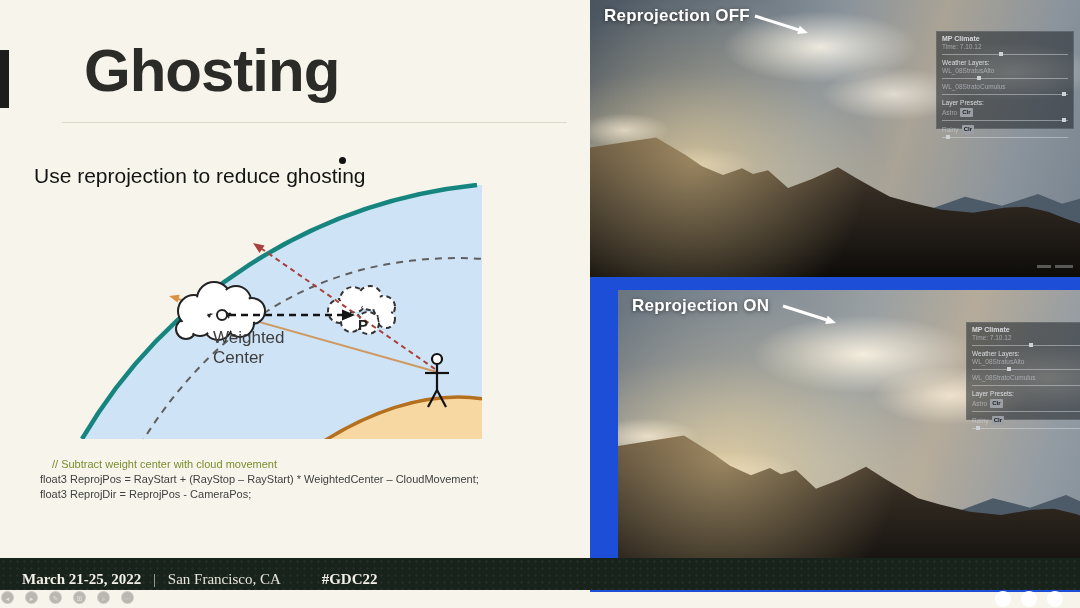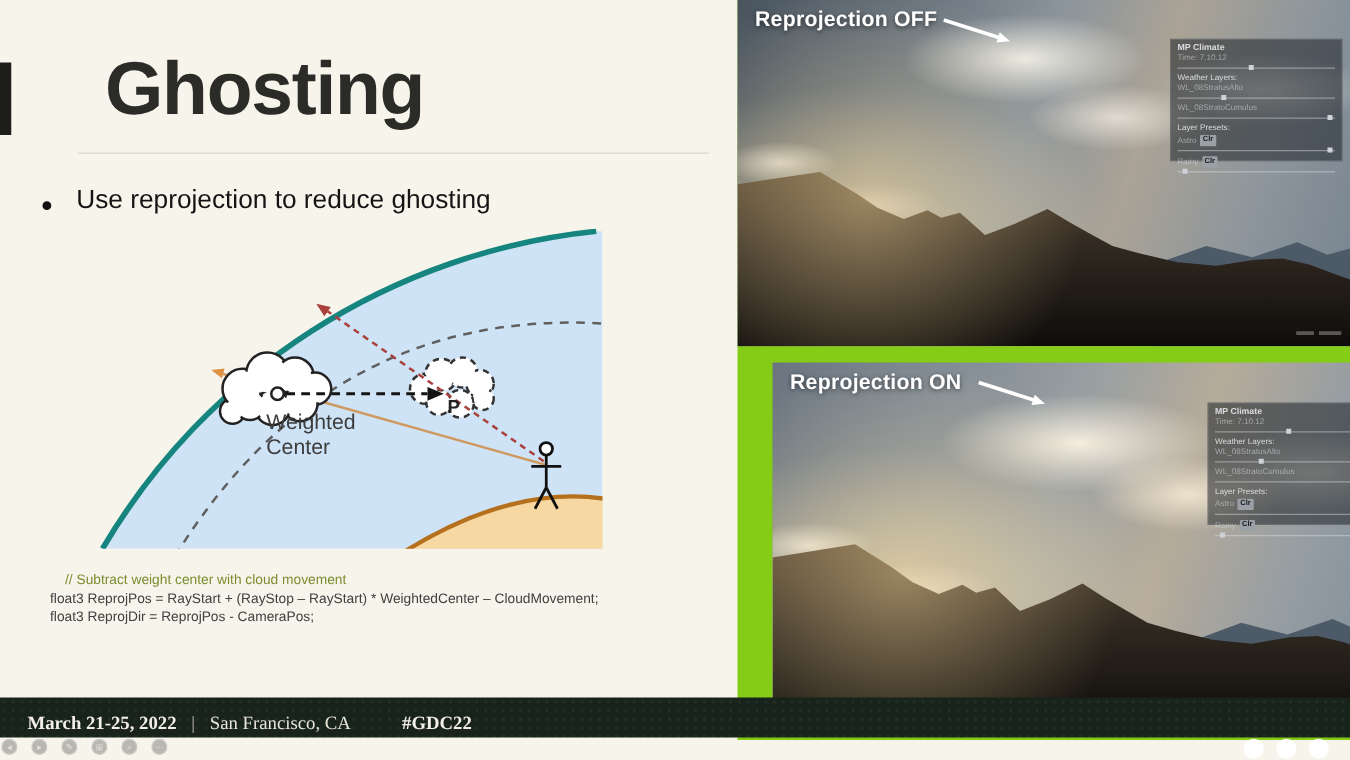--- a/index.html
+++ b/index.html
@@ -5,31 +5,31 @@
   html,body{margin:0;padding:0;}
   body{
     width:1080px;height:608px;position:relative;overflow:hidden;
     background:#f7f5eb;font-family:"Liberation Sans",sans-serif;
   }
   
   .slide{position:absolute;left:0;top:0;width:590px;height:608px;background:#f7f5eb;padding-left:35px;}
   .accent-bar{position:absolute;left:0;top:50px;width:9px;height:58px;background:#1d1d1b;}
   .title{position:absolute;left:84px;top:36px;font-size:60px;font-weight:bold;color:#2b2b28;letter-spacing:-1px;}
   .title-rule{position:absolute;left:62px;top:122px;width:505px;height:1px;background:#dcd8ca;}
-  .bullet-row{position:absolute;left:34px;top:148px;display:flex;align-items:center;}
+  .bullet-row{position:absolute;left:34px;top:148px;display:flex;align-items:flex-end;flex-direction:column;}
   .bullet-dot{width:7px;height:7px;border-radius:50%;background:#111;margin:9px 20px 0 0;}
   .bullet-text{font-size:21px;color:#141414;}
   .diagram{position:absolute;left:68px;top:183px;}
   .dlabel{font-size:17px;fill:#3d3d3d;font-family:"Liberation Sans",sans-serif;}
   .plabel{font-size:15px;font-weight:bold;fill:#222;font-family:"Liberation Sans",sans-serif;}
   .code{position:absolute;left:40px;top:457px;font-size:11px;line-height:15px;color:#404040;}
   .code .comment{color:#7b8c2e;margin-left:12px;}
   .code .spacer{height:12px;}
   
-  .shots{position:absolute;left:590px;top:0;width:490px;height:592px;background:#84cc16;}
+  .shots{position:absolute;left:590px;top:0;width:490px;height:592px;background:#1d4ed8;}
   .shot{position:absolute;left:0;width:490px;overflow:hidden;}
   .shot-off{top:0;height:277px;
     background:
       radial-gradient(ellipse 150px 55px at 47% 17%, rgba(242,238,228,.95), transparent 65%),
       radial-gradient(ellipse 110px 40px at 62% 34%, rgba(235,229,218,.85), transparent 65%),
       radial-gradient(ellipse 130px 45px at 86% 26%, rgba(228,226,220,.75), transparent 65%),
       radial-gradient(ellipse 70px 26px at 7% 47%, rgba(232,228,220,.8), transparent 65%),
       radial-gradient(ellipse 90px 30px at 22% 60%, rgba(226,220,210,.55), transparent 65%),
       radial-gradient(ellipse 300px 160px at 18% 66%, rgba(250,225,175,.45), transparent 70%),
       linear-gradient(108deg,#49545f 0%,#5f6b77 20%,#8b949b 45%,#aaa396 62%,#8b949c 82%,#75828e 100%);}

